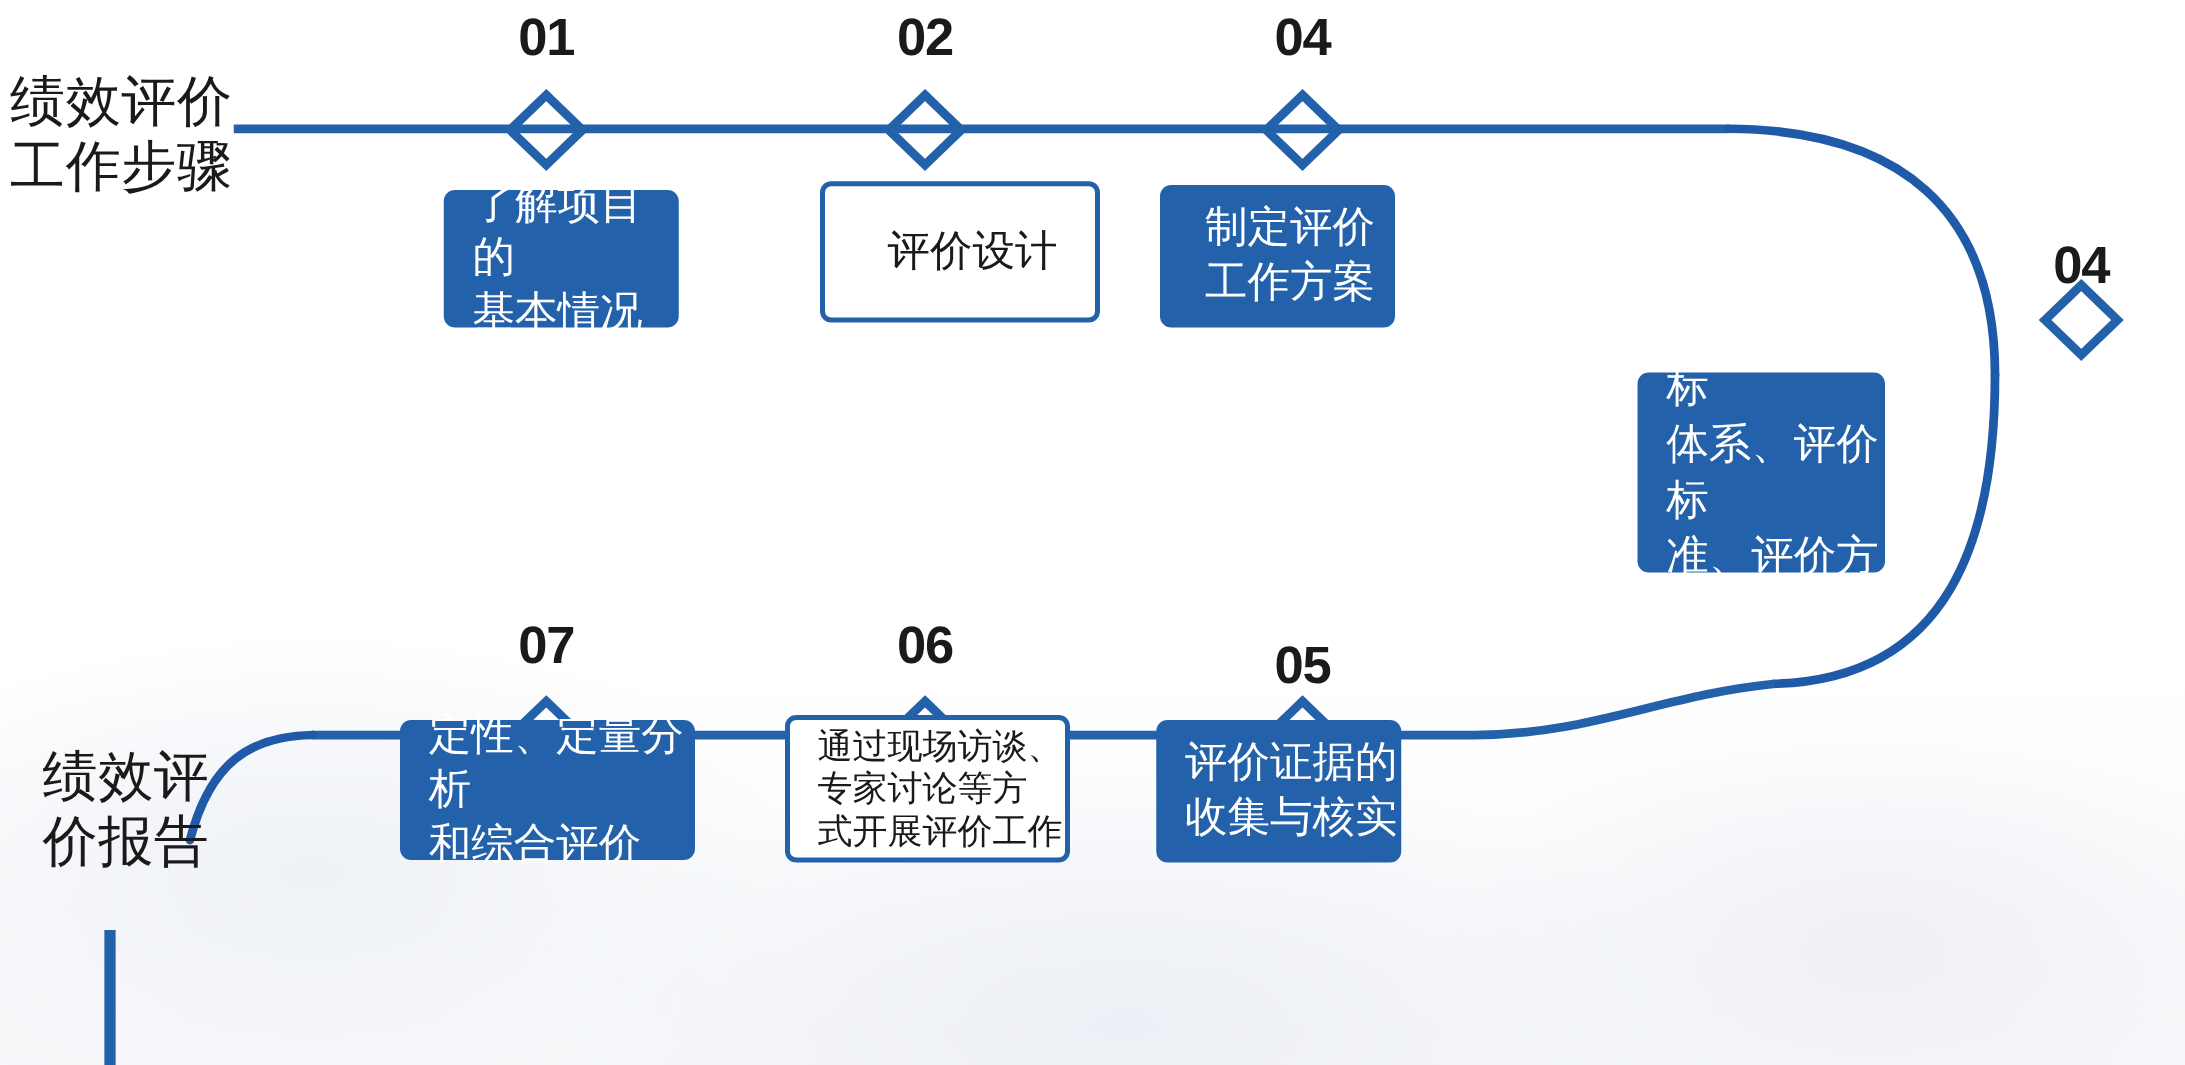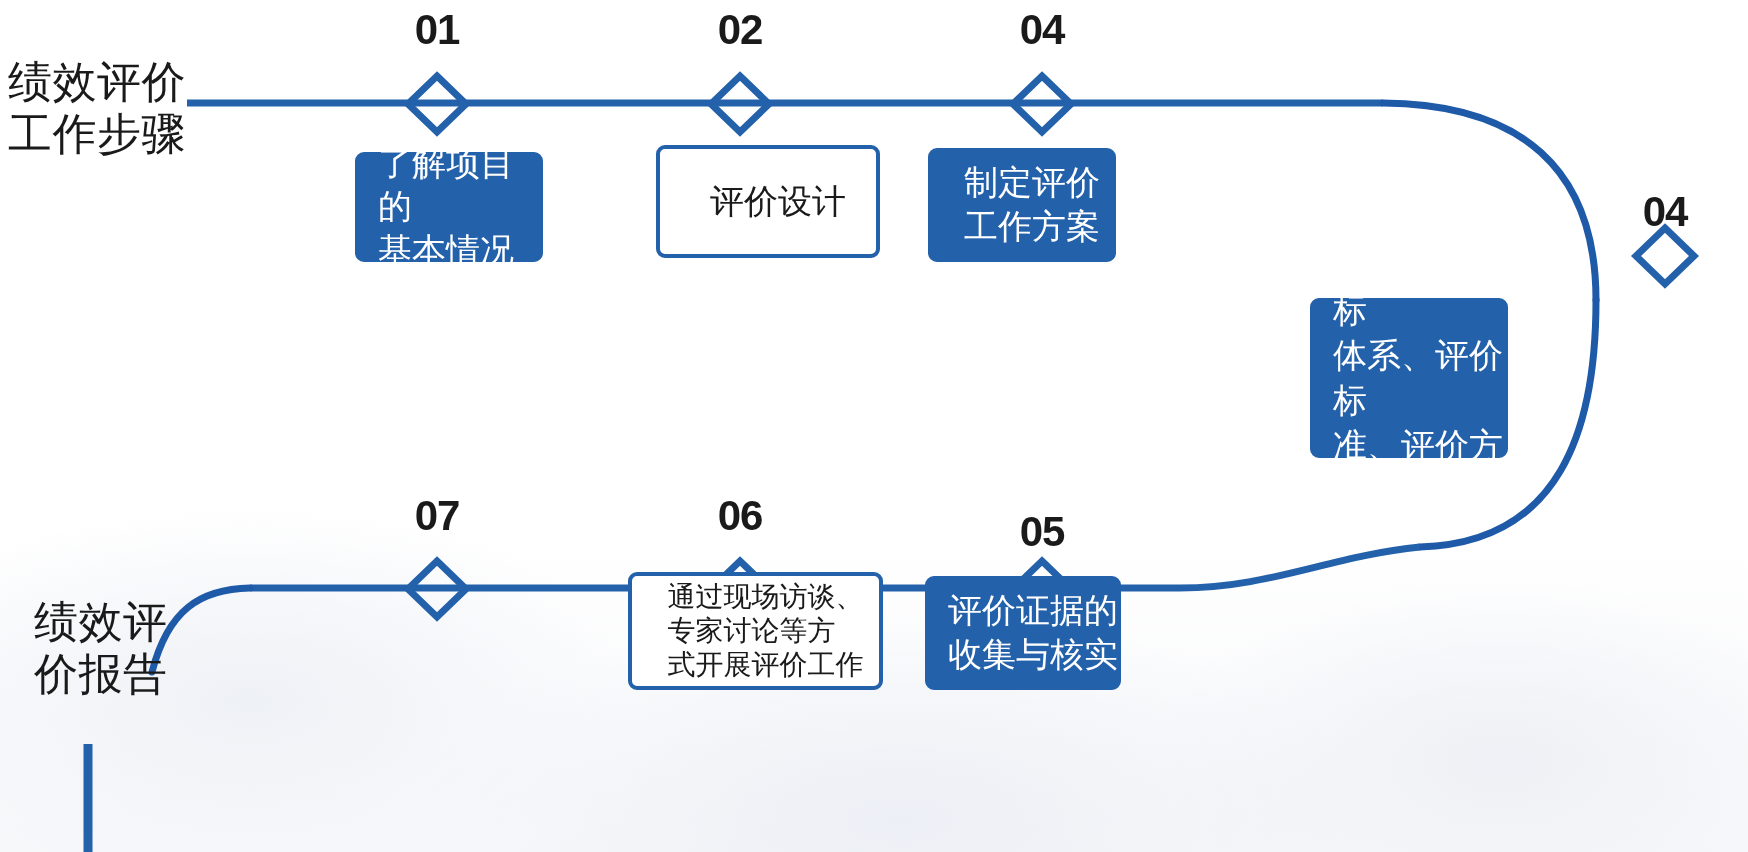--- a/index.html
+++ b/index.html
@@ -126,18 +126,20 @@
   <div class="step-box filled" style="left:928px; top:148px; width:188px; height:114px; font-size:34px; line-height:1.28;">制定评价
 工作方案</div>
 
   <div class="step-box filled" style="left:1310px; top:298px; width:198px; height:160px; font-size:34px; line-height:1.33;">确定评价指标
 体系、评价标
 准、评价方法</div>
 
   <div class="step-box filled" style="left:925px; top:576px; width:196px; height:114px; font-size:34px; line-height:1.28;">评价证据的
 收集与核实</div>
 
-  <div class="step-box outline" style="left:628px; top:572px; width:255px; height:118px; font-size:28px; line-height:1.22;">通过现场访谈、
+  <div class="step-box outline" style="left:628px; top:572px; width:228px; height:118px; font-size:28px; line-height:1.22;">通过现场访谈、
 专家讨论等方
 式开展评价工作</div>
 
+  <div class="step-box filled" style="left:320px; top:576px; width:236px; height:112px; font-size:34px; line-height:1.28;">定性、定量分析
+和综合评价</div>
 
 </div>
 
 </body></html>

